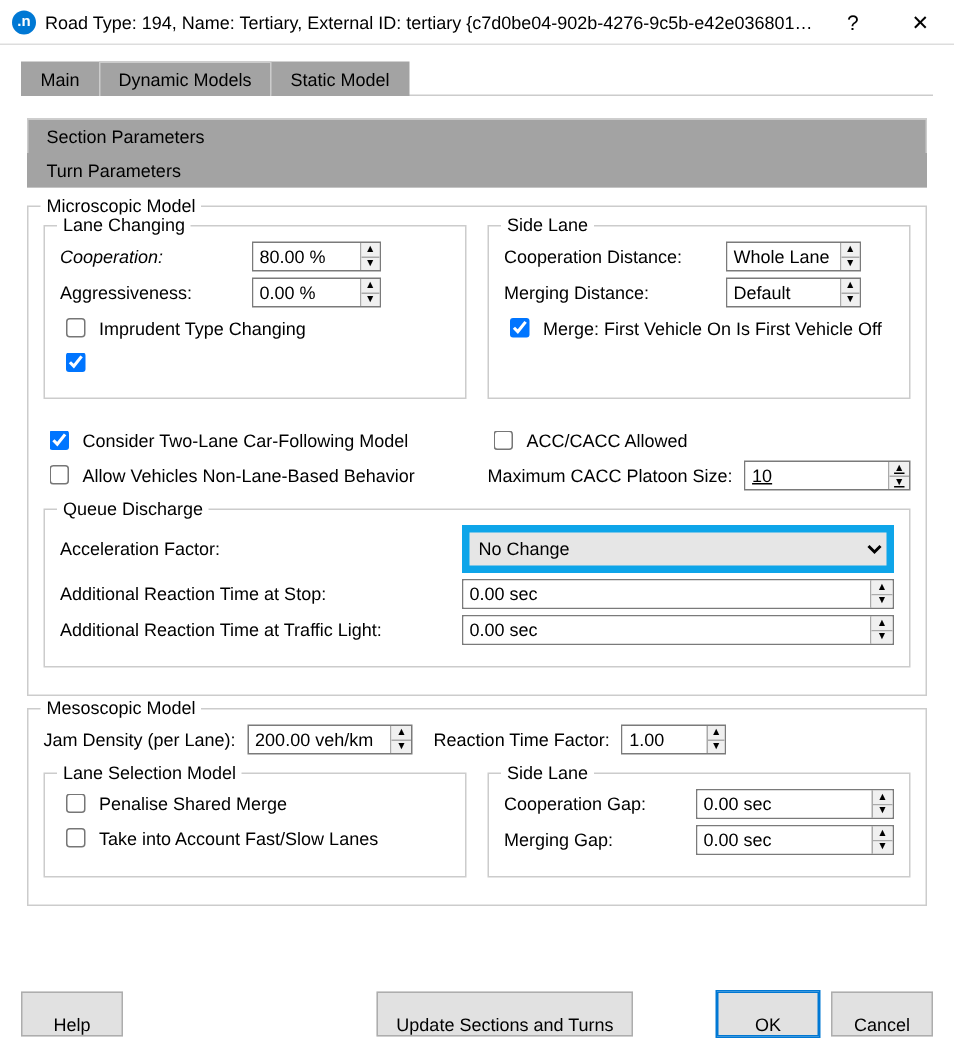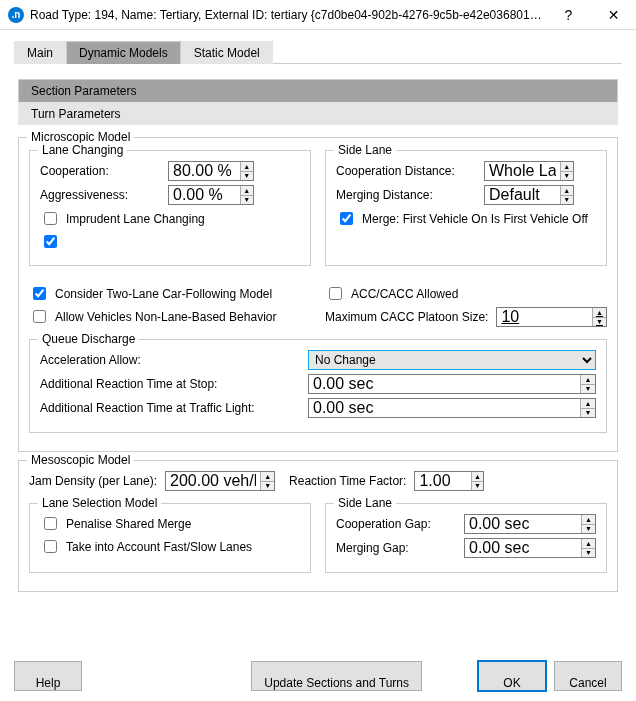--- a/index.html
+++ b/index.html
@@ -4,36 +4,36 @@
 <style>
 * { box-sizing: border-box; font-family: "Segoe UI", Tahoma, sans-serif; font-size: 12px; }
 body { margin: 0; background: #fff; width: 636px; height: 701px; overflow: hidden; color: #000; }
 .titlebar { height: 30px; display: flex; align-items: center; padding: 0 0 0 8px; border-bottom: 1px solid #ddd; }
 .titlebar .icon { width: 16px; height: 16px; border-radius: 50%; background: #0078d4; color: #fff; display: flex; align-items: center; justify-content: center; font-size: 10px; font-weight: bold; margin-right: 6px; }
 .titlebar .title { flex: 1; white-space: nowrap; overflow: hidden; text-overflow: ellipsis; }
 .titlebar .winbtns { display: flex; }
 .titlebar .winbtn { width: 45px; height: 30px; display: flex; align-items: center; justify-content: center; font-size: 14px; }
 .content { padding: 10px 14px 0 14px; }
 .tabs { display: flex; border-bottom: 1px solid #ccc; }
-.tab { padding: 4px 12px; border: 1px solid transparent; border-bottom: none; position: relative; top: 1px; background: #e5e5e5; }
+.tab { padding: 4px 12px; border: 1px solid transparent; border-bottom: none; position: relative; top: 1px; background: #a3a3a3; }
 .tab.active { border-color: #ccc; background: #a3a3a3; }
 .tabpanel { border: none; padding: 10px 4px 4px 4px; }
 .subtabs { display: flex; border-bottom: 1px solid #ccc; margin-top: 4px; flex-direction: column; }
 .fieldset { border: 1px solid #ccc; margin: 8px 0; padding: 6px 10px 10px 10px; position: relative; }
 .fieldset .legend { position: absolute; top: -8px; left: 8px; background: #fff; padding: 0 4px; font-size: 12px; }
 .row { display: flex; align-items: center; margin: 4px 0; gap: 8px; }
 .row .label { flex: 0 0 auto; }
 .two-col { display: flex; gap: 14px; }
 .two-col > div { flex: 1; }
 .spinbox { display: flex; height: 20px; border: 1px solid #7a7a7a; background: #fff; }
-.spinbox input { border: none; padding: 0 4px; width: 100%; font-size: 16px; outline: none; }
+.spinbox input { border: none; padding: 0 4px; width: 100%; font-size: 12px; outline: none; }
 .spinbox .arrows { width: 16px; display: flex; flex-direction: column; border-left: 1px solid #aaa; }
 .spinbox .arrows span { flex: 1; display: flex; align-items: center; justify-content: center; font-size: 7px; line-height: 1; background: #f0f0f0; }
 .spinbox .arrows span:first-child { border-bottom: 1px solid #aaa; }
-select { height: 20px; border: 1px solid #0ea5e9; background: #fff; font-size: 12px; padding: 0 2px; }
+select { height: 32px; border: 5px solid #0ea5e9; background: #fff; font-size: 12px; padding: 0 2px; }
 .checkbox { display: flex; align-items: center; gap: 6px; }
 .checkbox input { width: 13px; height: 13px; }
 .bottombar { position: absolute; bottom: 10px; left: 14px; right: 14px; display: flex; align-items: center; gap: 8px; }
 .bottombar .spacer { flex: 1; }
 button.btn { height: 22px; min-width: 68px; padding: 14px 12px; border: 1px solid #adadad; background: #e1e1e1; font-size: 12px; }
 button.btn.primary { border: 1px solid #0078d4; outline: 1px solid #0078d4; }
 .readonly-select { background: #e6e6e6; }
 </style>
 </head>
 <body>
@@ -60,42 +60,42 @@
       <div class="tab">Turn Parameters</div>
     </div>
 
     <div class="fieldset" style="margin-top:12px;">
       <div class="legend">Microscopic Model</div>
       <div class="two-col">
 
         <div class="fieldset" style="margin-top:6px;">
           <div class="legend">Lane Changing</div>
           <div class="row">
-            <span class="label" style="width:120px;">Cooperation:</span>
+            <span class="label" style="width:120px;font-style:italic;">Cooperation:</span>
             <div class="spinbox" style="width:86px;">
                 <input value="80.00 %" style="">
                 <div class="arrows">
                   <span>▲</span>
                   <span>▼</span>
                 </div>
               </div>
           </div>
           <div class="row">
             <span class="label" style="width:120px;">Aggressiveness:</span>
             <div class="spinbox" style="width:86px;">
                 <input value="0.00 %" style="">
                 <div class="arrows">
                   <span>▲</span>
                   <span>▼</span>
                 </div>
               </div>
           </div>
           <div class="row checkbox">
               <input type="checkbox" style="">
-              <span>Imprudent Lane Changing</span>
+              <span>Imprudent Type Changing</span>
             </div>
           <div class="row checkbox">
               <input type="checkbox" checked="" style="">
             </div>
         </div>
 
         <div class="fieldset" style="margin-top:6px;">
           <div class="legend">Side Lane</div>
           <div class="row">
             <span class="label" style="width:140px;">Cooperation Distance:</span>
@@ -149,21 +149,21 @@
                   <span>▼</span>
                 </div>
               </div>
           </div>
         </div>
       </div>
 
       <div class="fieldset">
         <div class="legend">Queue Discharge</div>
         <div class="row">
-          <span class="label" style="width:260px;">Acceleration Allow:</span>
+          <span class="label" style="width:260px;">Acceleration Factor:</span>
           <select class="readonly-select" style="flex:1;"><option>No Change</option></select>
         </div>
         <div class="row">
           <span class="label" style="width:260px;">Additional Reaction Time at Stop:</span>
           <div class="spinbox" style="flex:1;">
               <input value="0.00 sec" style="">
               <div class="arrows">
                 <span>▲</span>
                 <span>▼</span>
               </div>

